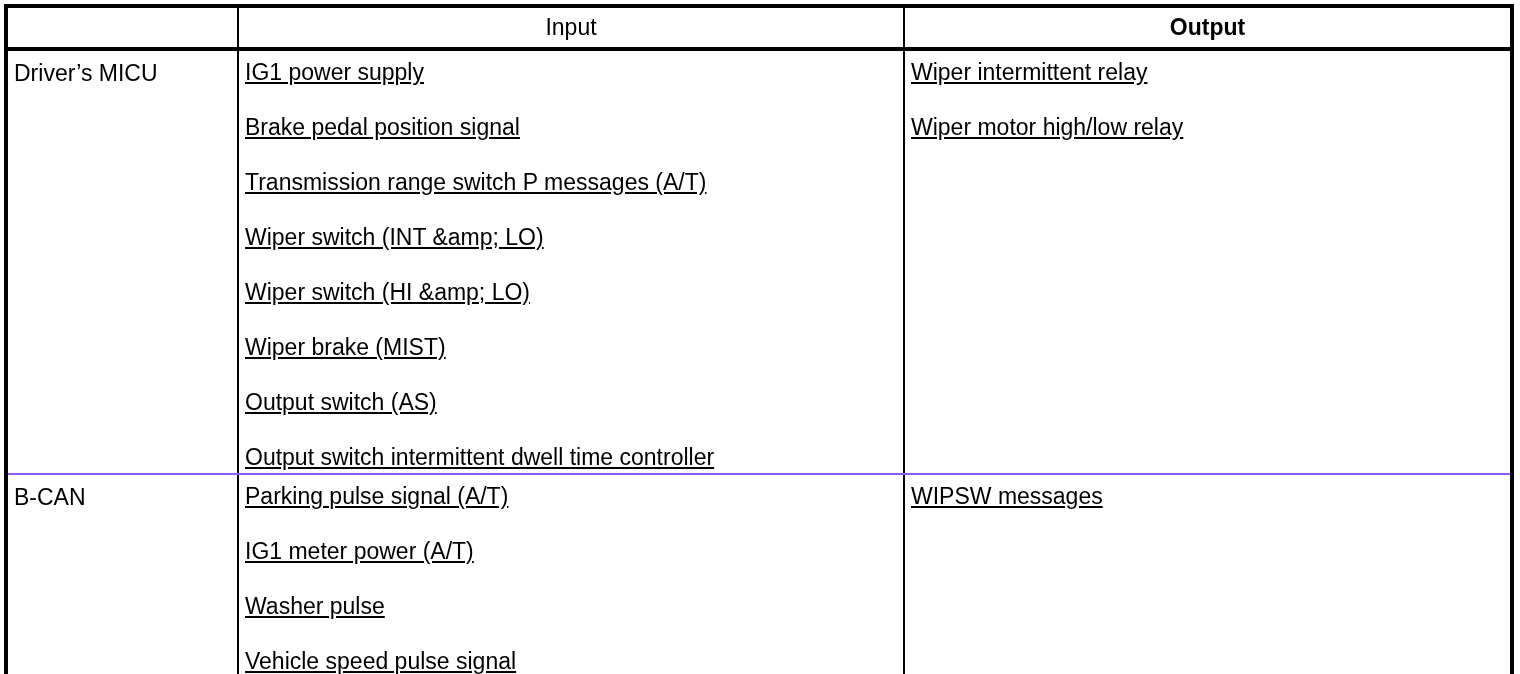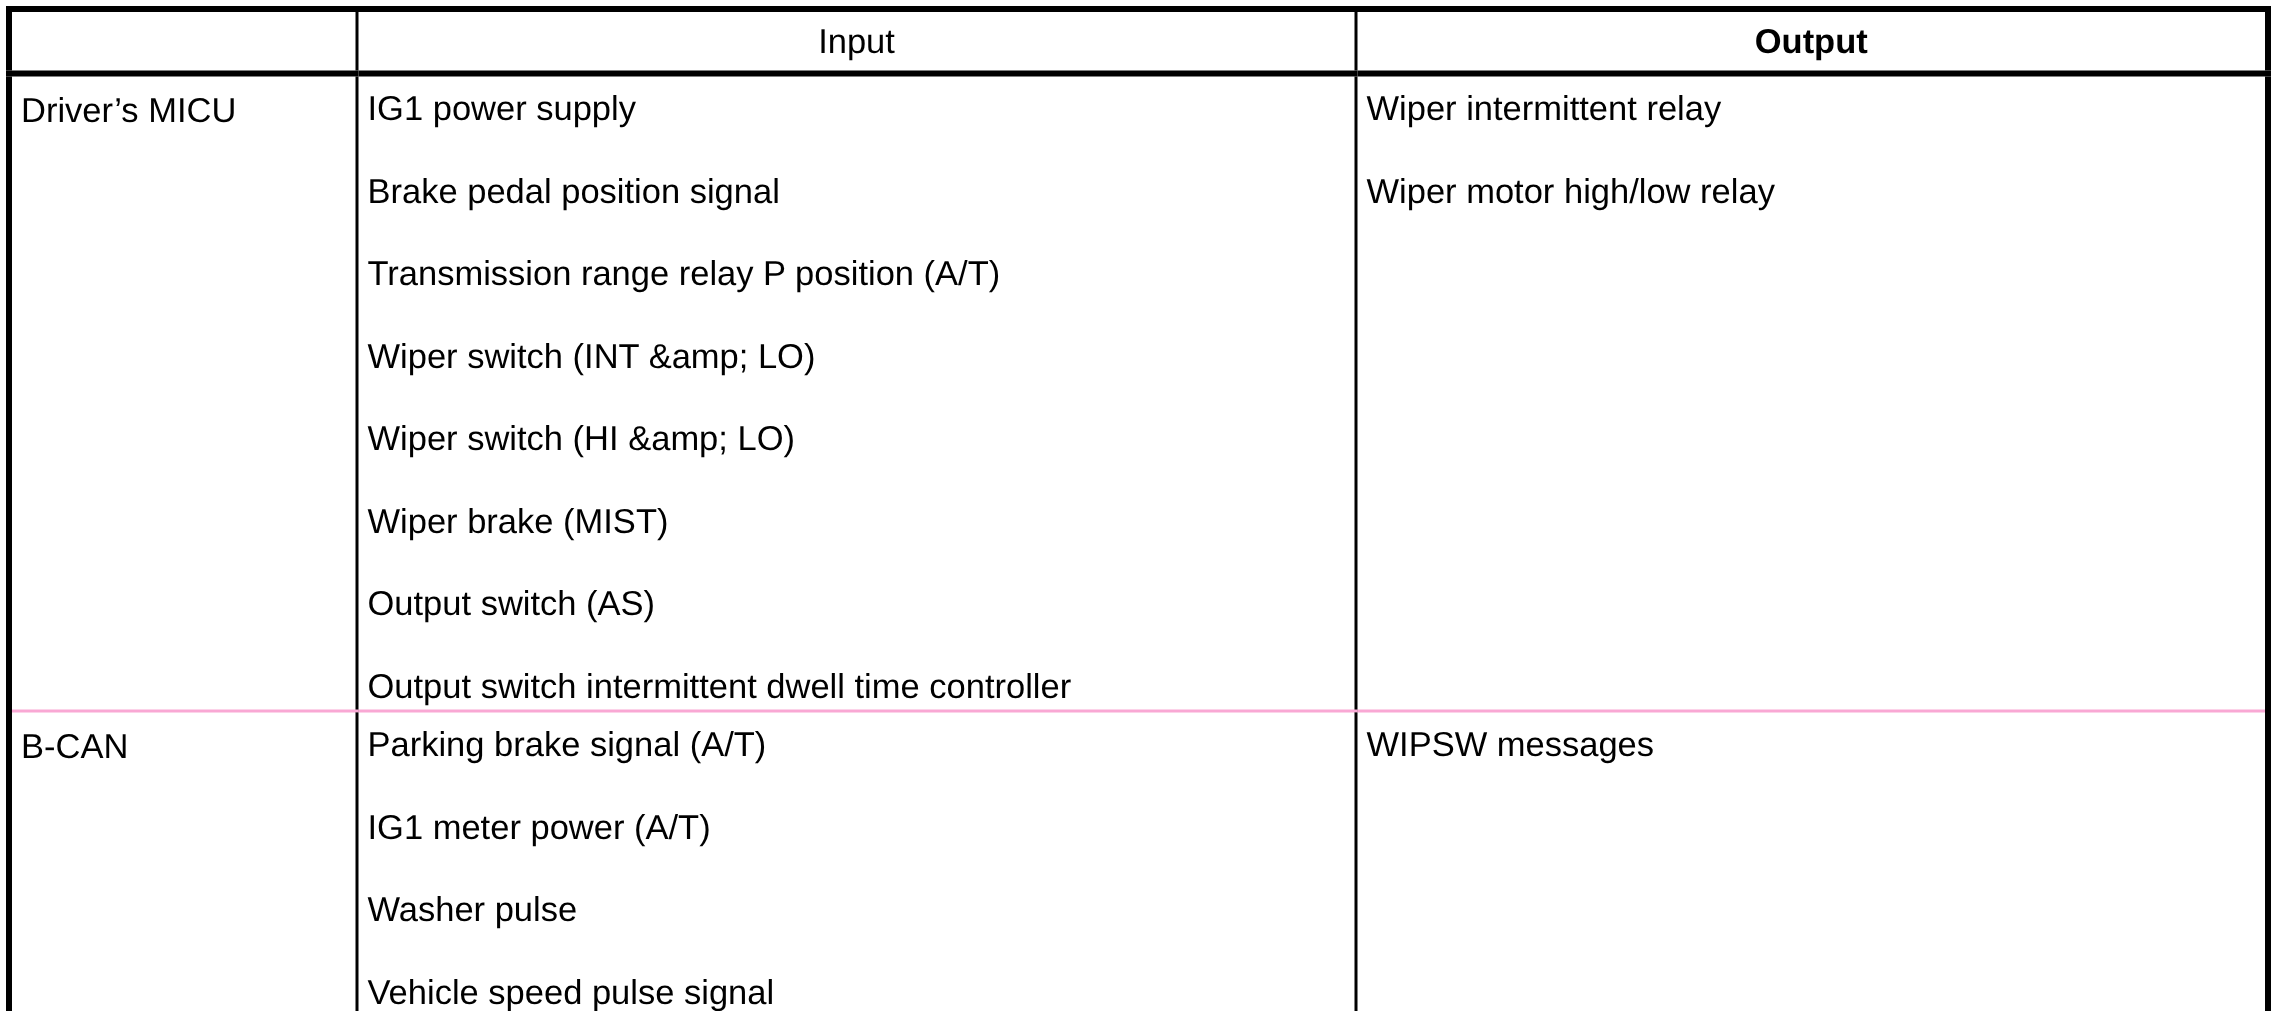--- a/index.html
+++ b/index.html
@@ -70,21 +70,21 @@
     border-right: none;
     font-weight: bold;
   }
 
   
   tbody td {
     padding: 0;
     margin: 0;
     vertical-align: top;
     border-right: 2px solid #000000;
-    border-bottom: 2px solid #f9a8d4;
+    border-bottom: 2px solid #8b5cf6;
     font-size: 23px;
   }
   tbody td:last-child {
     border-right: none;
   }
   tbody tr:last-child td {
     border-bottom: none;
   }
 
   tbody tr.row-micu td { height: 418px; }
@@ -96,20 +96,21 @@
   }
   .module-label {
     font-size: 23px;
     line-height: 32px;
     white-space: nowrap;
   }
   ul.item-list {
     list-style: none;
     margin: 0;
     padding: 0;
+    text-decoration: underline;
   }
   ul.item-list li {
     font-size: 23px;
     line-height: 31px;
     margin: 0 0 24px 0;
     white-space: nowrap;
   }
   ul.item-list li:last-child {
     margin-bottom: 0;
   }
@@ -140,21 +141,21 @@
         <td>
           <div class="cell-inner">
             <div class="module-label">Driver’s MICU</div>
           </div>
         </td>
         <td>
           <div class="cell-inner">
             <ul class="item-list">
               <li>IG1 power supply</li>
               <li>Brake pedal position signal</li>
-              <li>Transmission range relay P position (A/T)</li>
+              <li>Transmission range switch P messages (A/T)</li>
               <li>Wiper switch (INT &amp;amp; LO)</li>
               <li>Wiper switch (HI &amp;amp; LO)</li>
               <li>Wiper brake (MIST)</li>
               <li>Output switch (AS)</li>
               <li>Output switch intermittent dwell time controller</li>
             </ul>
           </div>
         </td>
         <td>
           <div class="cell-inner">
@@ -168,21 +169,21 @@
 
       <tr class="row-bcan">
         <td>
           <div class="cell-inner">
             <div class="module-label">B-CAN</div>
           </div>
         </td>
         <td>
           <div class="cell-inner">
             <ul class="item-list">
-              <li>Parking brake signal (A/T)</li>
+              <li>Parking pulse signal (A/T)</li>
               <li>IG1 meter power (A/T)</li>
               <li>Washer pulse</li>
               <li>Vehicle speed pulse signal</li>
             </ul>
           </div>
         </td>
         <td>
           <div class="cell-inner">
             <ul class="item-list">
               <li>WIPSW messages</li>

